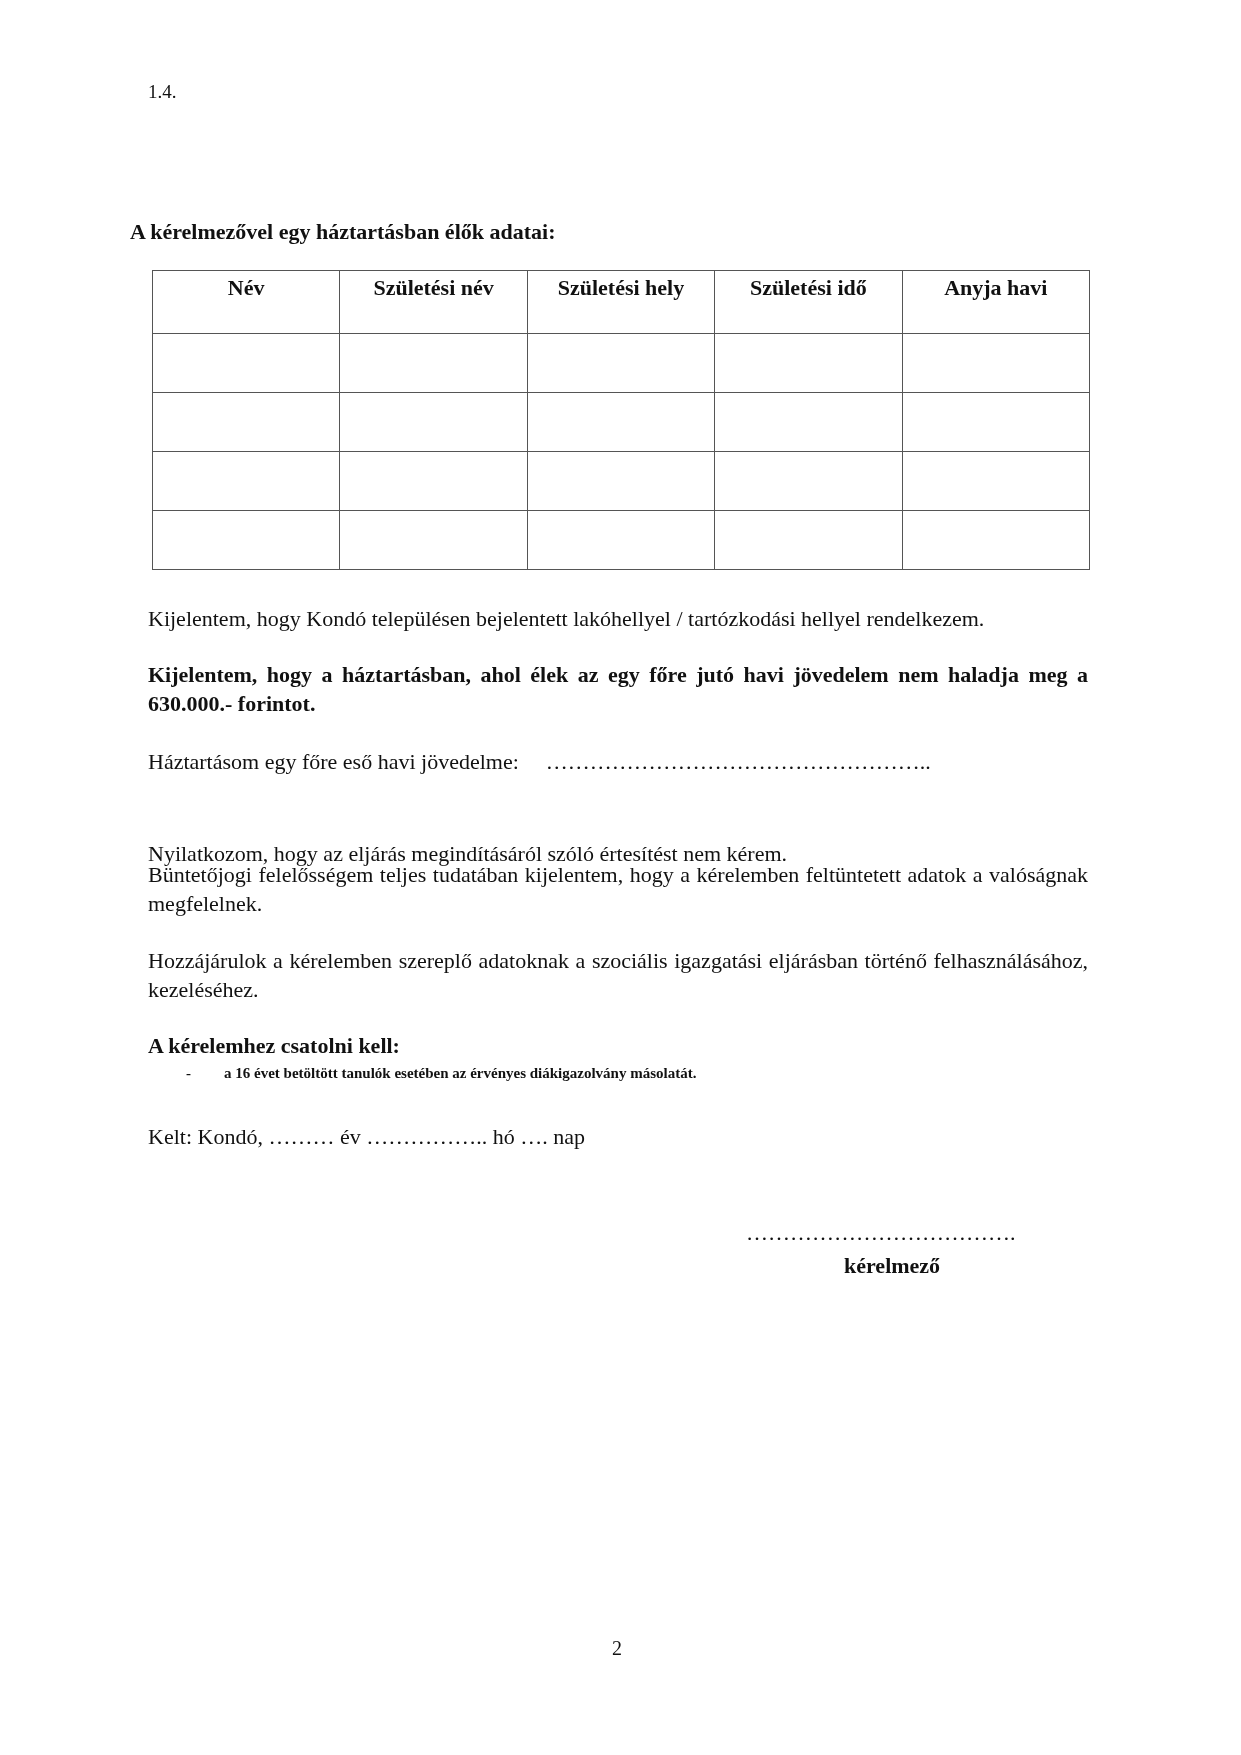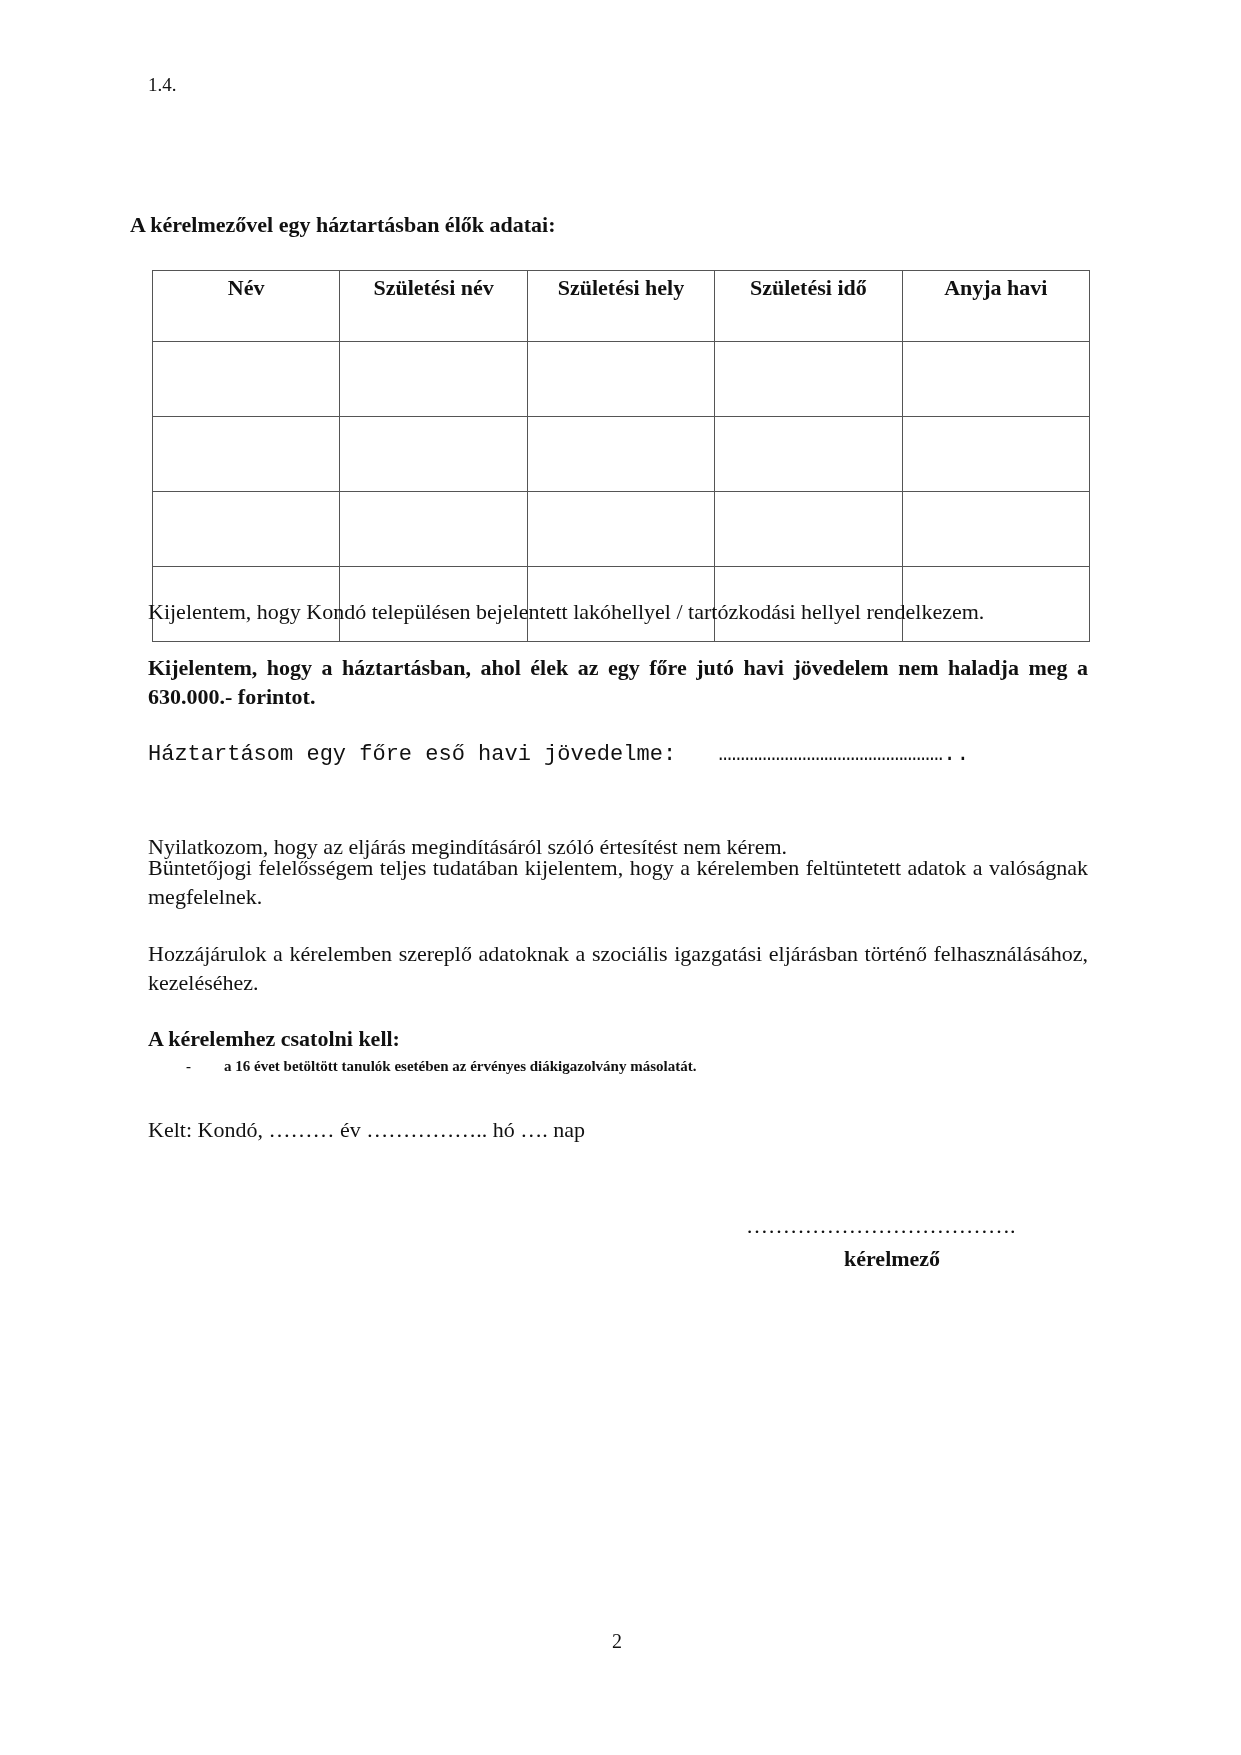--- a/index.html
+++ b/index.html
@@ -1,30 +1,30 @@
 <!DOCTYPE html>
 <html><head>
 <meta charset="utf-8">
 <style>
   html, body { margin: 0; padding: 0; background: #ffffff; }
   body {
     width: 1241px; height: 1755px; position: relative; overflow: hidden;
     font-family: "Liberation Serif", "DejaVu Serif", serif;
     color: #111; font-size: 22px;
   }
-  .abs { position: absolute; white-space: nowrap; }
+  .abs { position: absolute; white-space: nowrap; margin-top: 7px; }
   .bold { font-weight: bold; }
   .section-num { left: 148px; top: 74px; font-size: 19px; }
   .heading { left: 130px; top: 212px; font-size: 22px; font-weight: bold; }
   table.members {
     position: absolute; left: 152px; top: 270px; width: 938px;
     border-collapse: collapse; table-layout: fixed;
   }
   table.members th, table.members td {
-    border: 1.5px solid #555; height: 58px; padding: 8px;
+    border: 1.5px solid #555; height: 58px; padding: 0;
   }
   table.members th {
     vertical-align: top; padding-top: 4px; font-size: 22px; font-weight: bold;
     text-align: center;
   }
   .para { left: 148px; width: 940px; font-size: 22px; line-height: 29px; white-space: normal; }
   .justify { text-align: justify; text-align-last: left; }
   .attach-item { left: 186px; top: 1058px; font-size: 15px; font-weight: bold; }
   .attach-item .dash { display: inline-block; width: 38px; }
   .sig-line { left: 746px; top: 1213px; }
@@ -77,21 +77,21 @@
       <td></td>
       <td></td>
     </tr>
   </tbody>
 </table>
 
 <div class="abs para" style="top:597px;">Kijelentem, hogy Kondó településen bejelentett lakóhellyel / tartózkodási hellyel rendelkezem.</div>
 
 <div class="abs para bold justify" style="top:653px;">Kijelentem, hogy a háztartásban, ahol élek az egy főre jutó havi jövedelem nem haladja meg a 630.000.- forintot.</div>
 
-<div class="abs para" style="top:740px;font-family:Liberation Mono, monospace;">
+<div class="abs para" style="top:740px;">
   <span>Háztartásom egy főre eső havi jövedelme:</span>
   <span style="display:inline-block;width:16px;"></span>
   <span>……………………………………………..</span>
 </div>
 
 <div class="abs para" style="top:832px;">Nyilatkozom, hogy az eljárás megindításáról szóló értesítést nem kérem.</div>
 
 <div class="abs para justify" style="top:853px;">Büntetőjogi felelősségem teljes tudatában kijelentem, hogy a kérelemben feltüntetett adatok a valóságnak megfelelnek.</div>
 
 <div class="abs para justify" style="top:939px;">Hozzájárulok a kérelemben szereplő adatoknak a szociális igazgatási eljárásban történő felhasználásához, kezeléséhez.</div>

